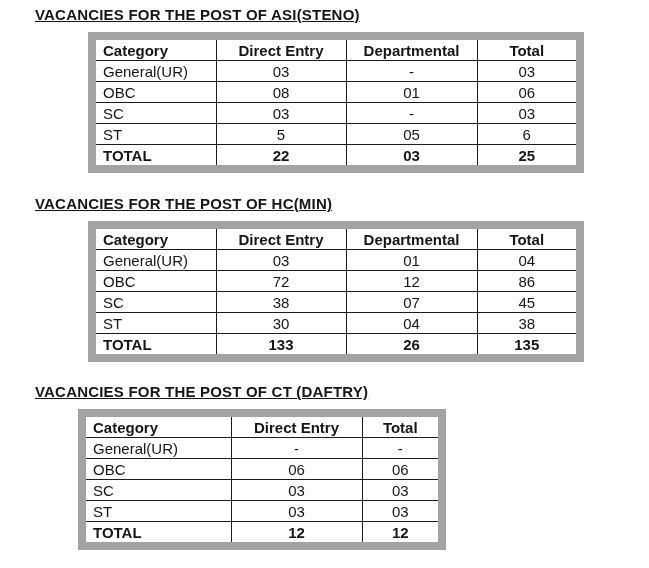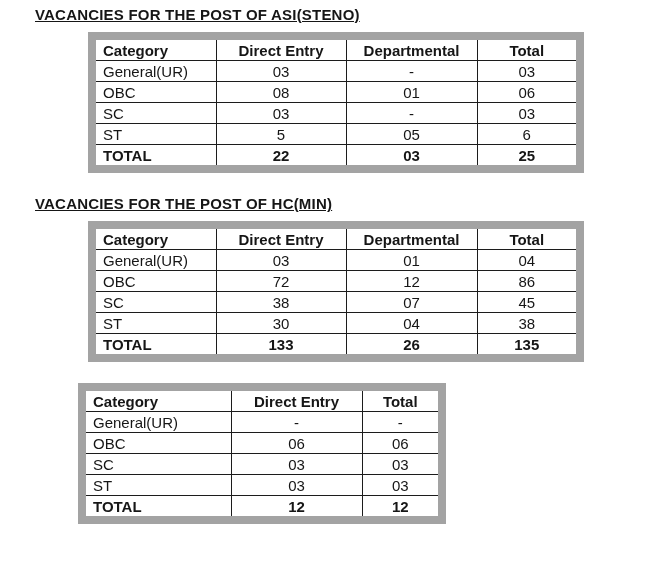--- a/index.html
+++ b/index.html
@@ -176,20 +176,21 @@
             <td>TOTAL</td>
             <td>133</td>
             <td>26</td>
             <td>135</td>
           </tr>
         </tbody>
       </table>
   </section>
 
   <section class="block" id="block-2">
+    <h2 class="title">VACANCIES FOR THE POST OF CT (DAFTRY)</h2>
     <table class="vac-table cols3">
         <colgroup>
           <col>
           <col>
           <col>
         </colgroup>
         <thead>
           <tr>
             <th>Category</th>
             <th>Direct Entry</th>

